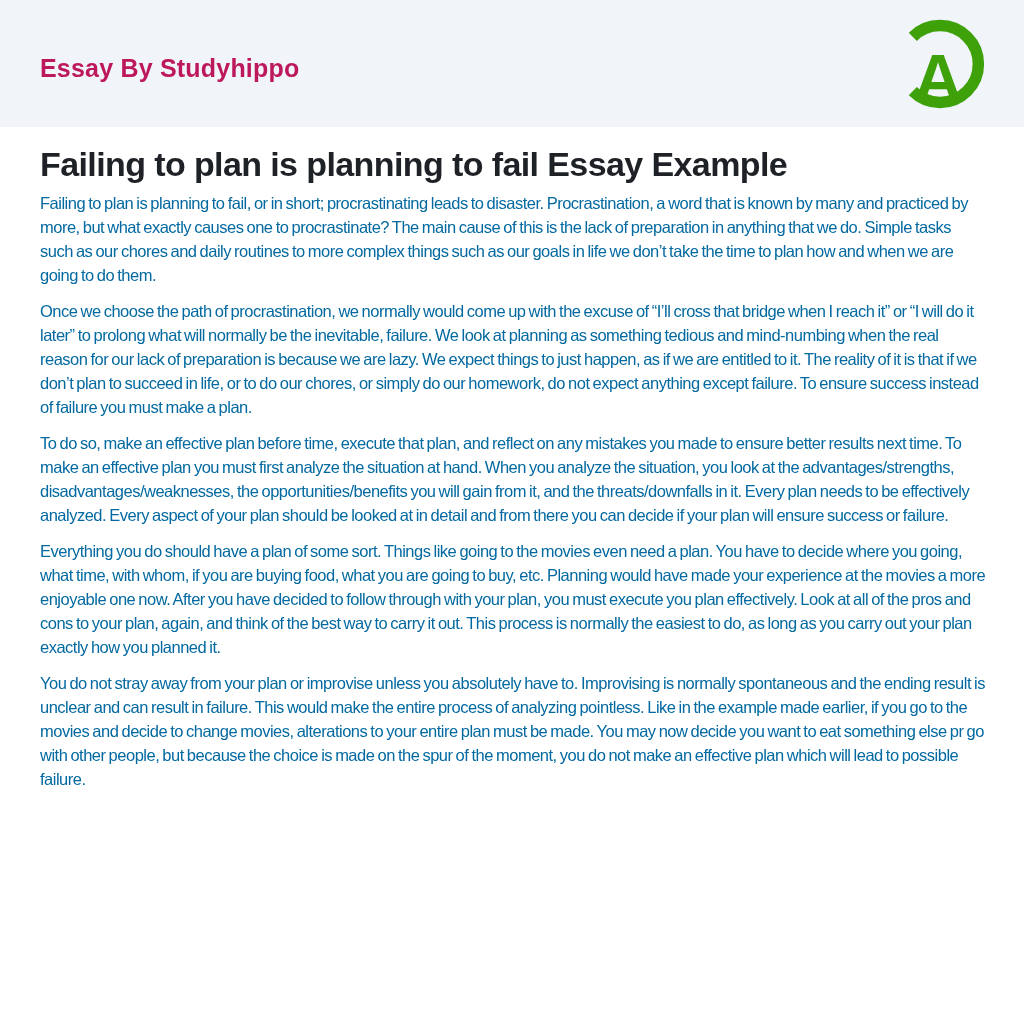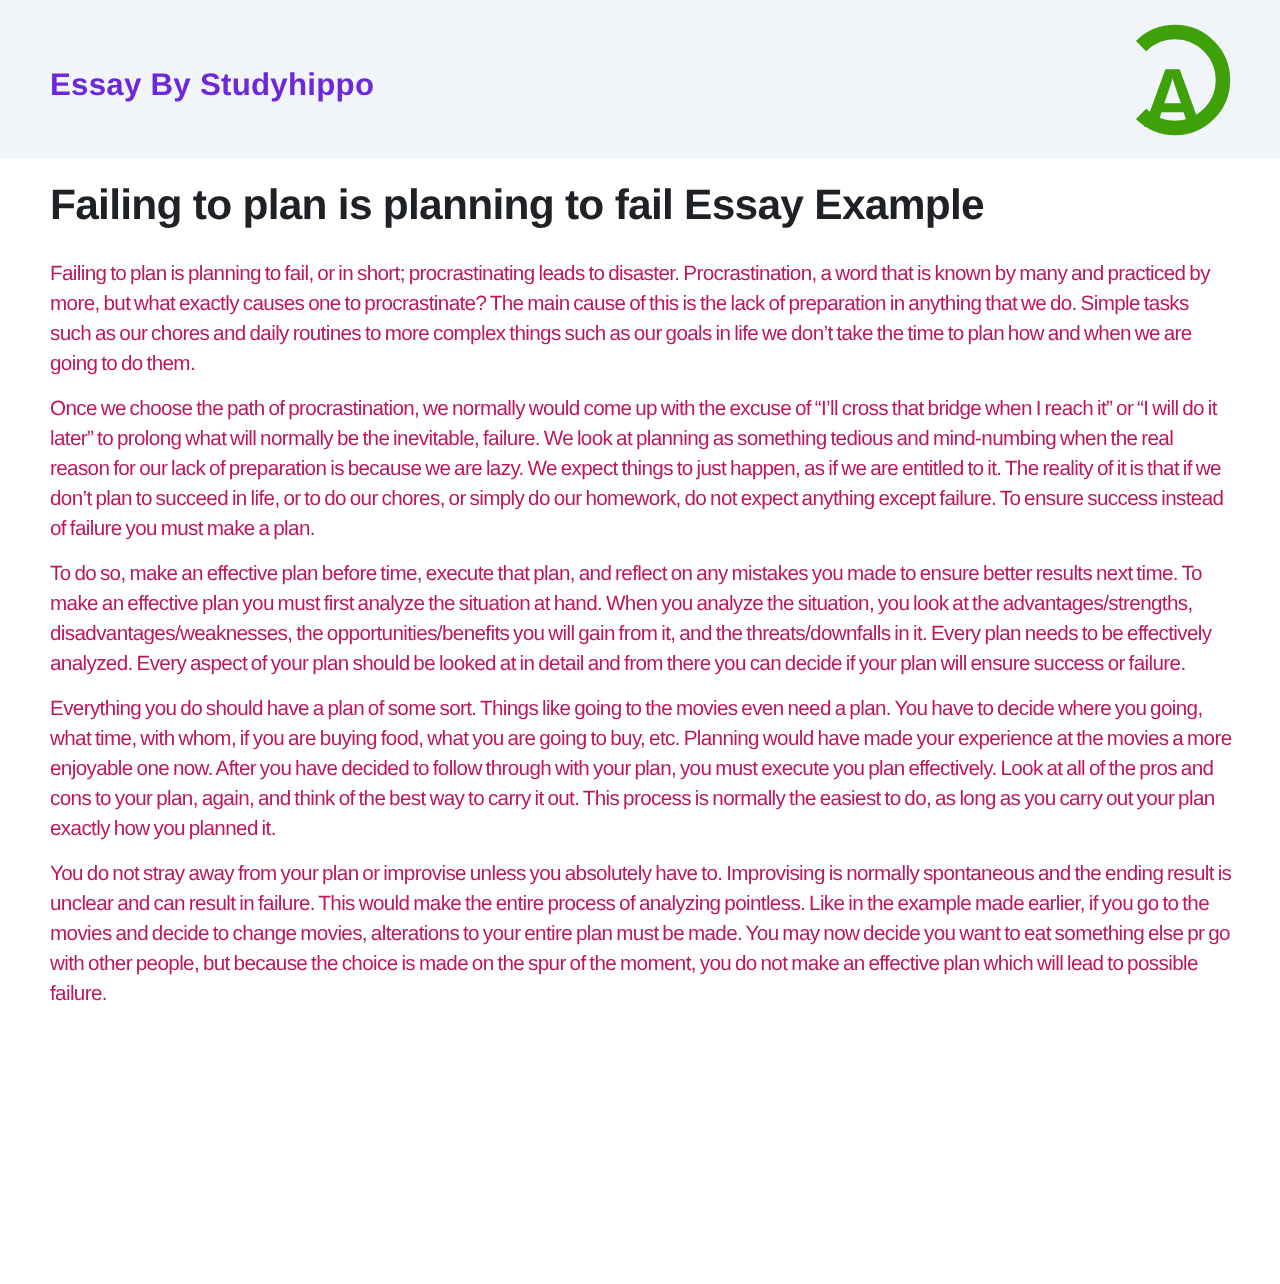--- a/index.html
+++ b/index.html
@@ -15,49 +15,49 @@
     background: #f1f4f9;
     display: flex;
     align-items: center;
     justify-content: space-between;
     padding: 0 36px 0 40px;
   }
   .header-left { padding-top: 10px; }
   .site-name {
     font-size: 25px;
     font-weight: 700;
-    color: #6d28d9;
+    color: #be185d;
     letter-spacing: 0.2px;
   }
   .page-url {
     margin-top: 10px;
     font-size: 17px;
     font-weight: 400;
     color: #2f5f9e;
     letter-spacing: -0.2px;
     text-decoration: none;
     display: inline-block;
   }
   .logo-box { width: 96px; height: 96px; flex: 0 0 auto; }
   .content {
     padding: 0 38px 0 40px;
   }
   .essay-title {
     margin-top: 17px;
-    margin-bottom: 22px;
+    margin-bottom: 6px;
     font-size: 34px;
     line-height: 1.22;
     font-weight: 800;
     color: #1e2126;
     letter-spacing: -0.6px;
   }
   .essay-paragraph {
     font-size: 16.5px;
     line-height: 24px;
-    color: #be185d;
+    color: #0369a1;
     letter-spacing: -0.5px;
     word-spacing: -1px;
     margin-bottom: 12px;
   }
 </style>
 </head>
 <body>
 
 <header class="page-header">
   <div class="header-left">

